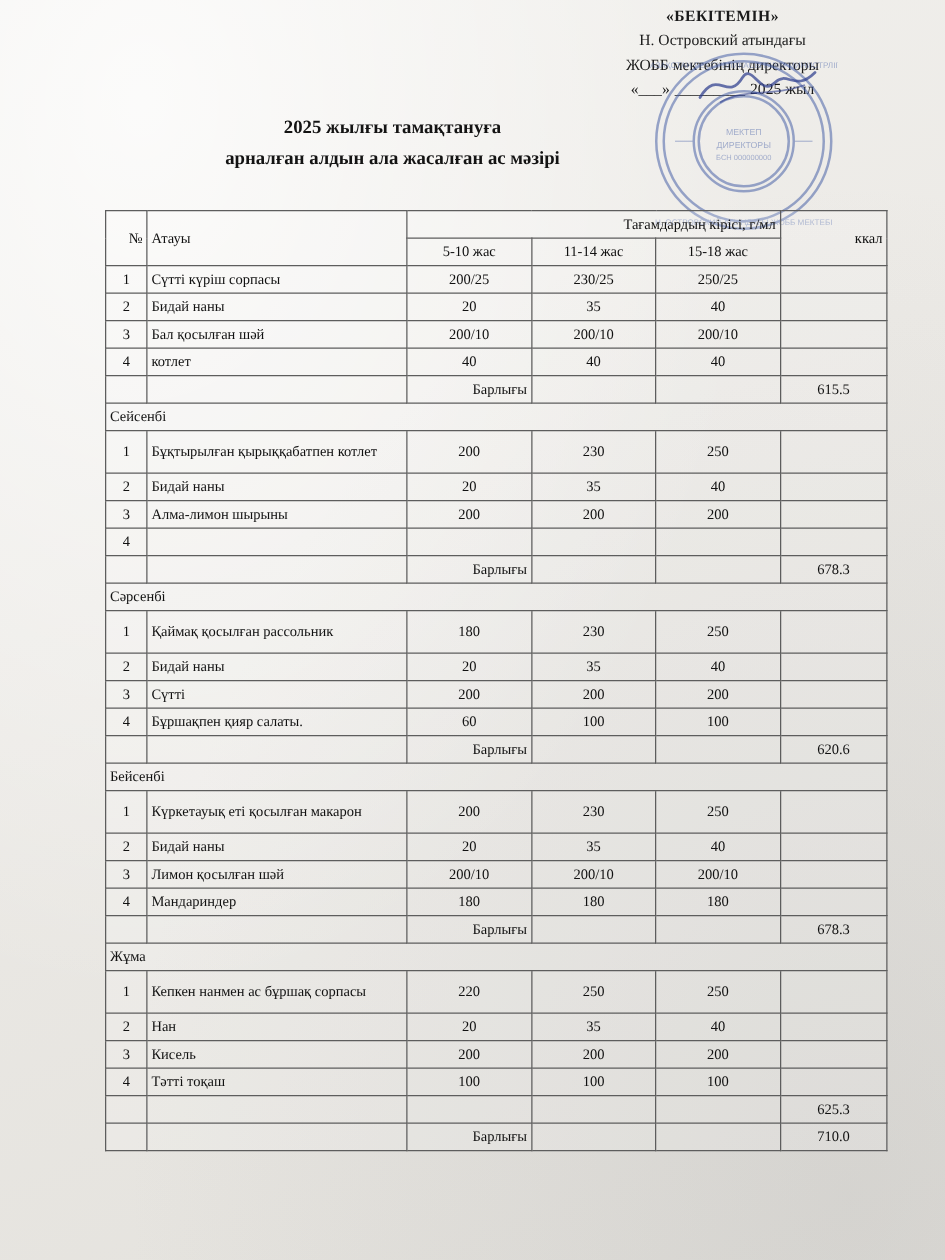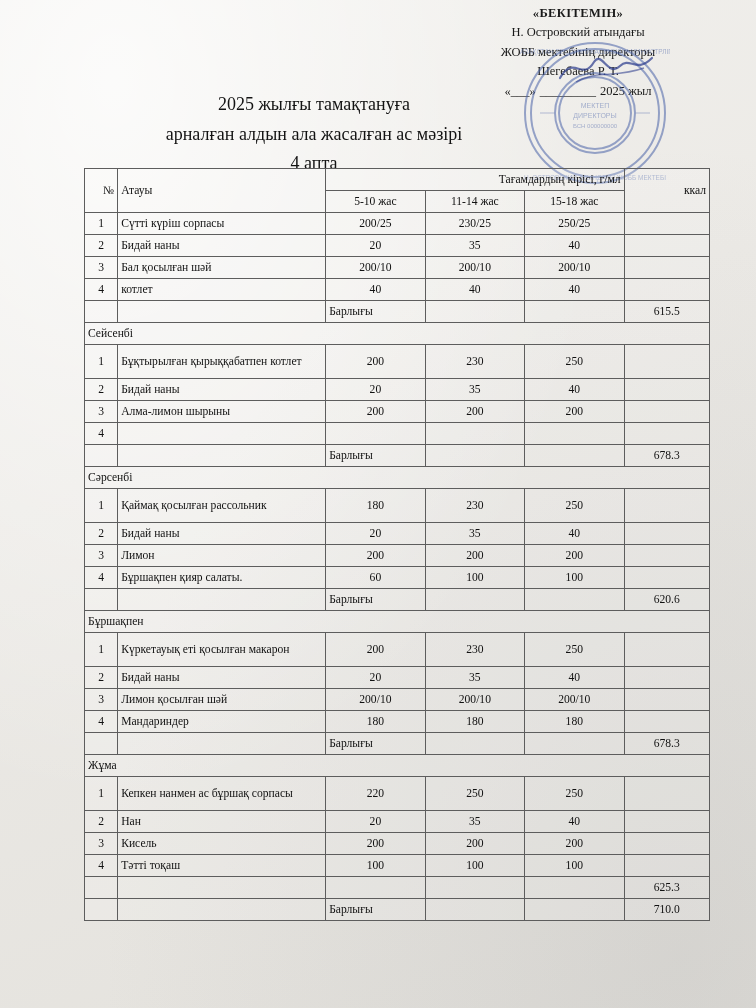--- a/index.html
+++ b/index.html
@@ -46,23 +46,24 @@
     justify-content: center;
     gap: 4px;
     font-size: 12.5px;
   }
   .title-block {
     position: absolute;
     top: 90px;
     left: 0;
     width: 628px;
     text-align: center;
-    font-size: 18px;
+    font-size: 15px;
     line-height: 1.65;
     color: #131313;
+    font-weight: bold;
   }
   
   .stamp {
     position: absolute;
     top: 38px;
     left: 520px;
     width: 150px;
     height: 150px;
     opacity: .55;
     pointer-events: none;
@@ -97,36 +98,35 @@
   }
   .c-num { width: 26px; text-align: center; }
   .c-name { width: 200px; padding-left: 6px; font-weight: bold; }
   .c-v { width: 92px; text-align: center; }
   .c-kkal { width: 78px; text-align: center; }
 
   .head-center { text-align: right; font-weight: bold; }
   .head-name { text-align: left; padding-left: 6px; font-weight: bold; margin-left: 32px; }
   .sub-center { text-align: center; }
   .dayrow td { font-weight: bold; padding-left: 6px; margin-top: 31px; }
-  .total-label { text-align: left; font-family: Liberation Serif, serif; }
+  .total-label { text-align: right; font-family: Liberation Serif, serif; }
   .tall { height: 34px; }
   .nb { font-weight: normal; }
   .blank { }
 </style>
 </head>
 <body>
 
 <div class="page">
   <div class="paper-shade"></div>
 
   <div class="header-right">
     <div class="bold">«БЕКІТЕМІН»</div>
     <div>Н. Островский атындағы</div>
     <div>ЖОББ мектебінің директоры</div>
-    <div>Шегебаева Р. Т.</div>
     <div class="approve-date">
       <span>«___»</span>
       <span>_________</span>
       <span>2025 жыл</span>
     </div>
   </div>
 
   <div class="stamp">
     <svg width="150" height="150" viewBox="0 0 150 150">
       <g fill="none" stroke="#4a63a8" stroke-width="2">
@@ -152,21 +152,20 @@
   <div class="signature">
     <svg width="110" height="40" viewBox="0 0 110 40">
       <path d="M4 30 C 18 6, 26 34, 38 14 C 46 2, 52 30, 64 18 C 74 8, 80 26, 96 10" fill="none" stroke="#2f3f8f" stroke-width="2.2" stroke-linecap="round"></path>
       <path d="M20 34 C 40 22, 60 30, 88 20" fill="none" stroke="#2f3f8f" stroke-width="1.4" opacity=".8"></path>
     </svg>
   </div>
 
   <div class="title-block">
     <div>2025 жылғы тамақтануға</div>
     <div>арналған алдын ала жасалған ас мәзірі</div>
-    <div>4 апта</div>
   </div>
 
   <table class="menu">
     <tbody>
       <tr>
         <td class="c-num head-center" rowspan="2">№</td>
         <td class="c-name head-name" rowspan="2">Атауы</td>
         <td class="c-v head-center" colspan="3">Тағамдардың  кірісі, г/мл</td>
         <td class="c-kkal head-center" rowspan="2">ккал</td>
       </tr>
@@ -275,21 +274,21 @@
       <tr>
         <td class="c-num">2</td>
         <td class="c-name">Бидай наны</td>
         <td class="c-v">20</td>
         <td class="c-v">35</td>
         <td class="c-v">40</td>
         <td class="c-kkal"></td>
       </tr>
       <tr>
         <td class="c-num">3</td>
-        <td class="c-name">Лимон</td>
+        <td class="c-name">Сүтті</td>
         <td class="c-v">200</td>
         <td class="c-v">200</td>
         <td class="c-v">200</td>
         <td class="c-kkal"></td>
       </tr>
       <tr>
         <td class="c-num">4</td>
         <td class="c-name">Бұршақпен қияр  салаты.</td>
         <td class="c-v">60</td>
         <td class="c-v">100</td>
@@ -299,21 +298,21 @@
       <tr>
         <td class="c-num"></td>
         <td class="c-name blank"></td>
         <td class="c-v total-label nb">Барлығы</td>
         <td class="c-v"></td>
         <td class="c-v"></td>
         <td class="c-kkal">620.6</td>
       </tr>
 
       <tr class="dayrow">
-        <td colspan="6">Бұршақпен</td>
+        <td colspan="6">Бейсенбі</td>
       </tr>
       <tr class="tall">
         <td class="c-num">1</td>
         <td class="c-name">Күркетауық еті қосылған макарон</td>
         <td class="c-v">200</td>
         <td class="c-v">230</td>
         <td class="c-v">250</td>
         <td class="c-kkal"></td>
       </tr>
       <tr>

